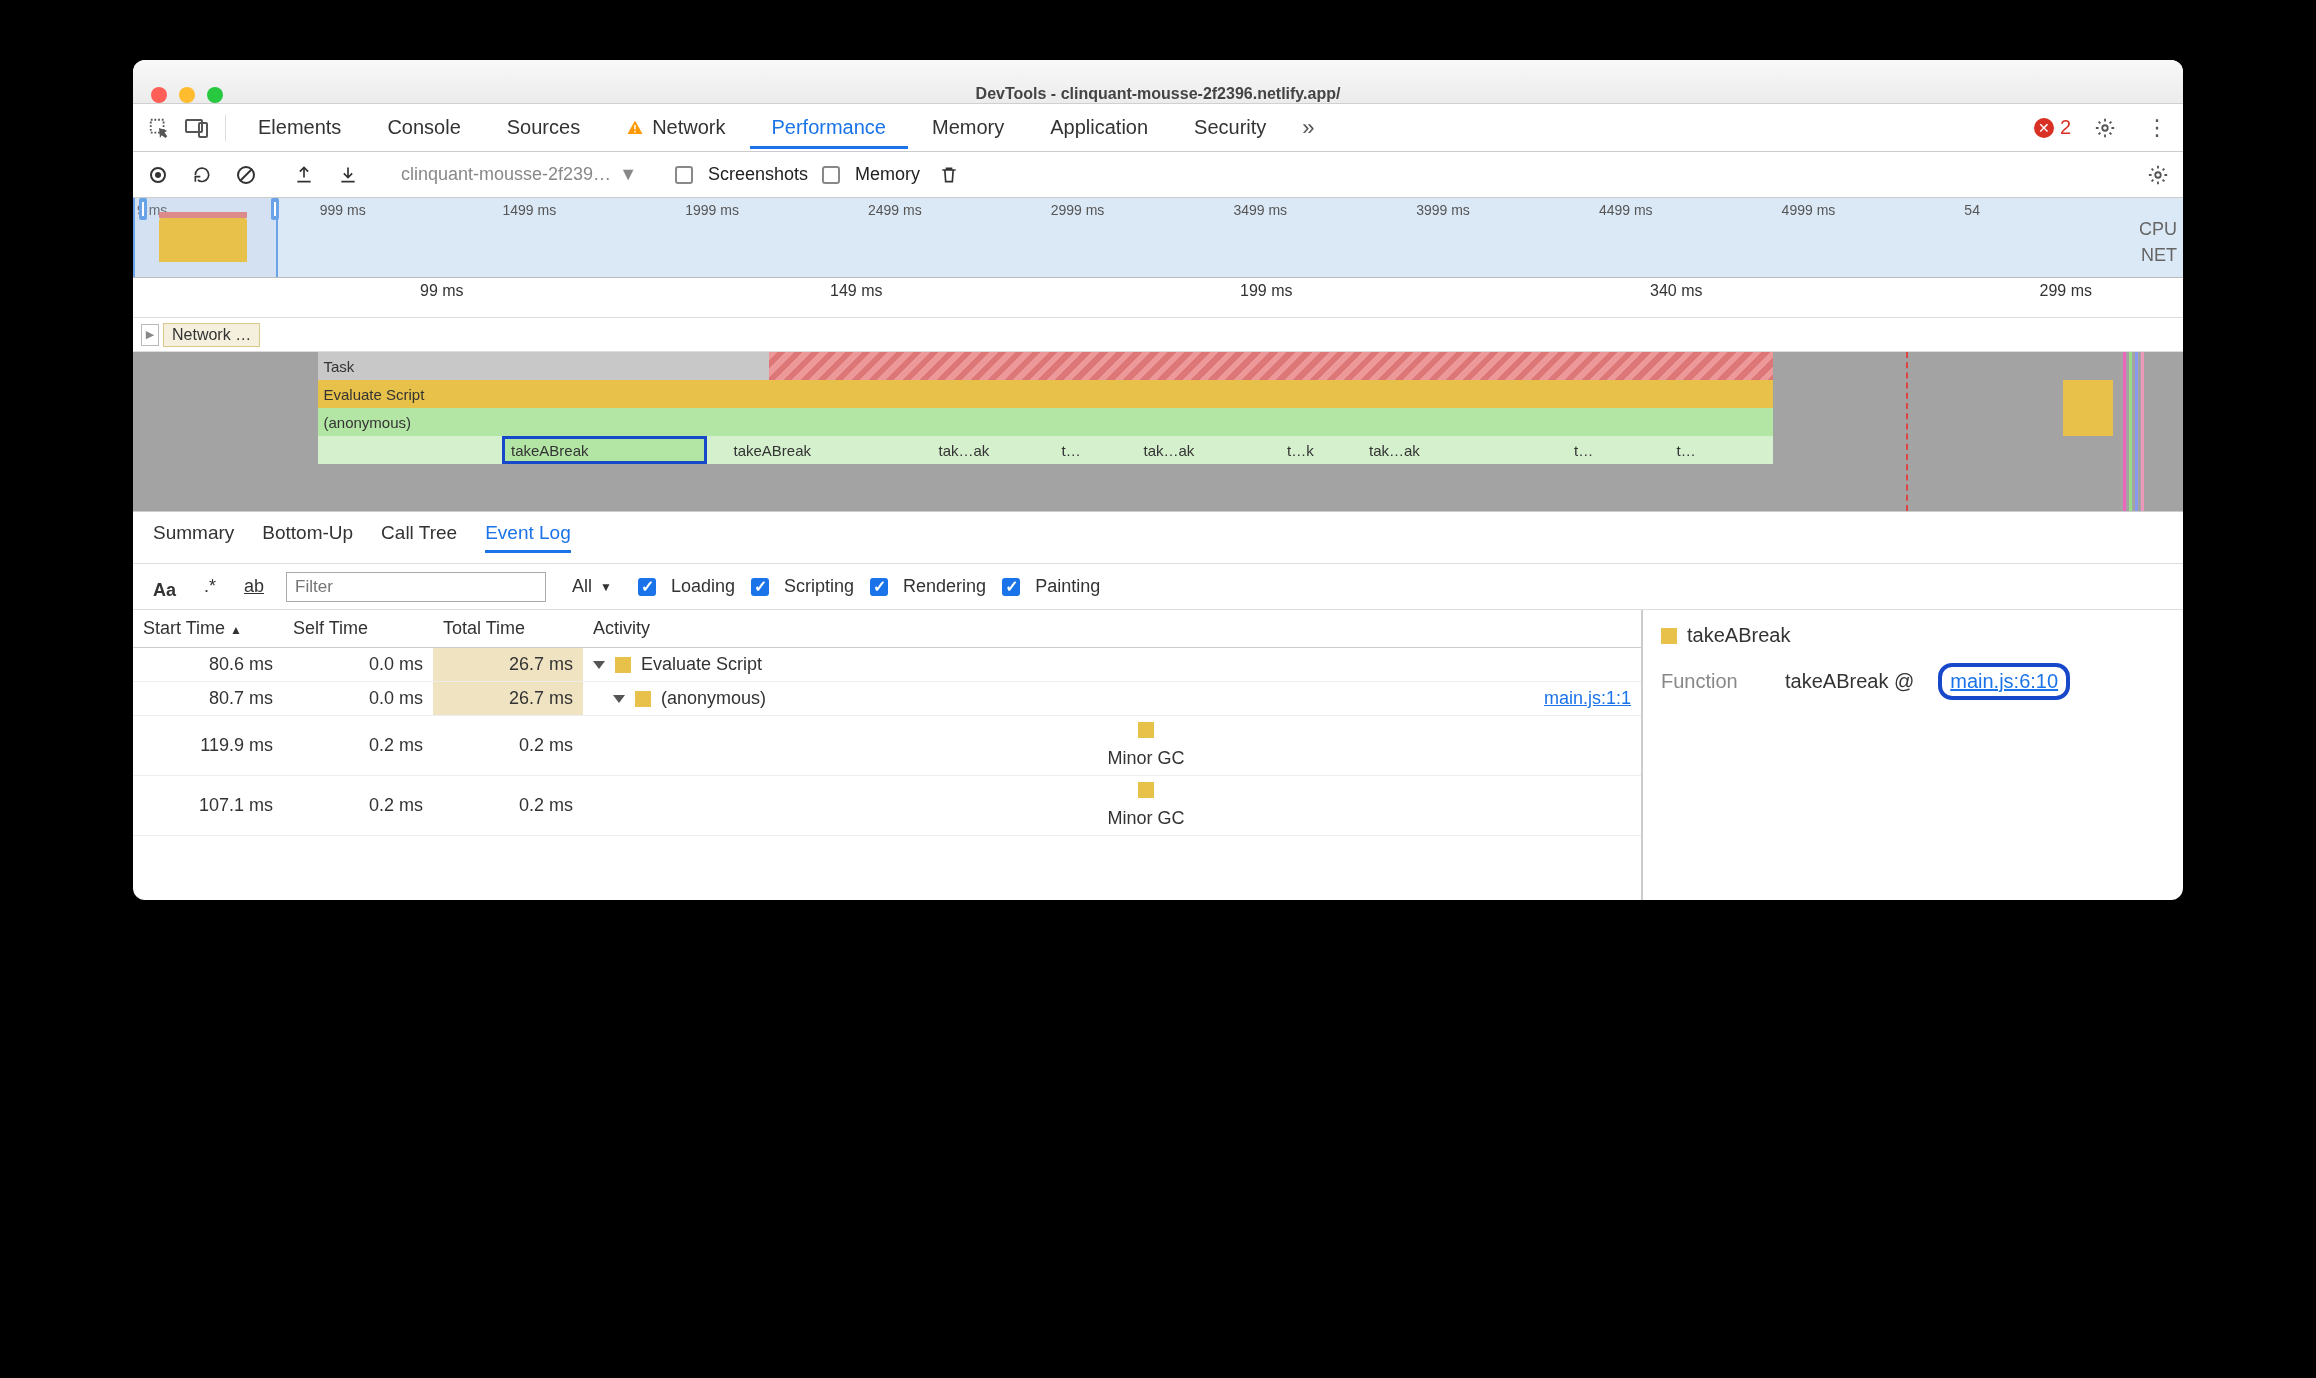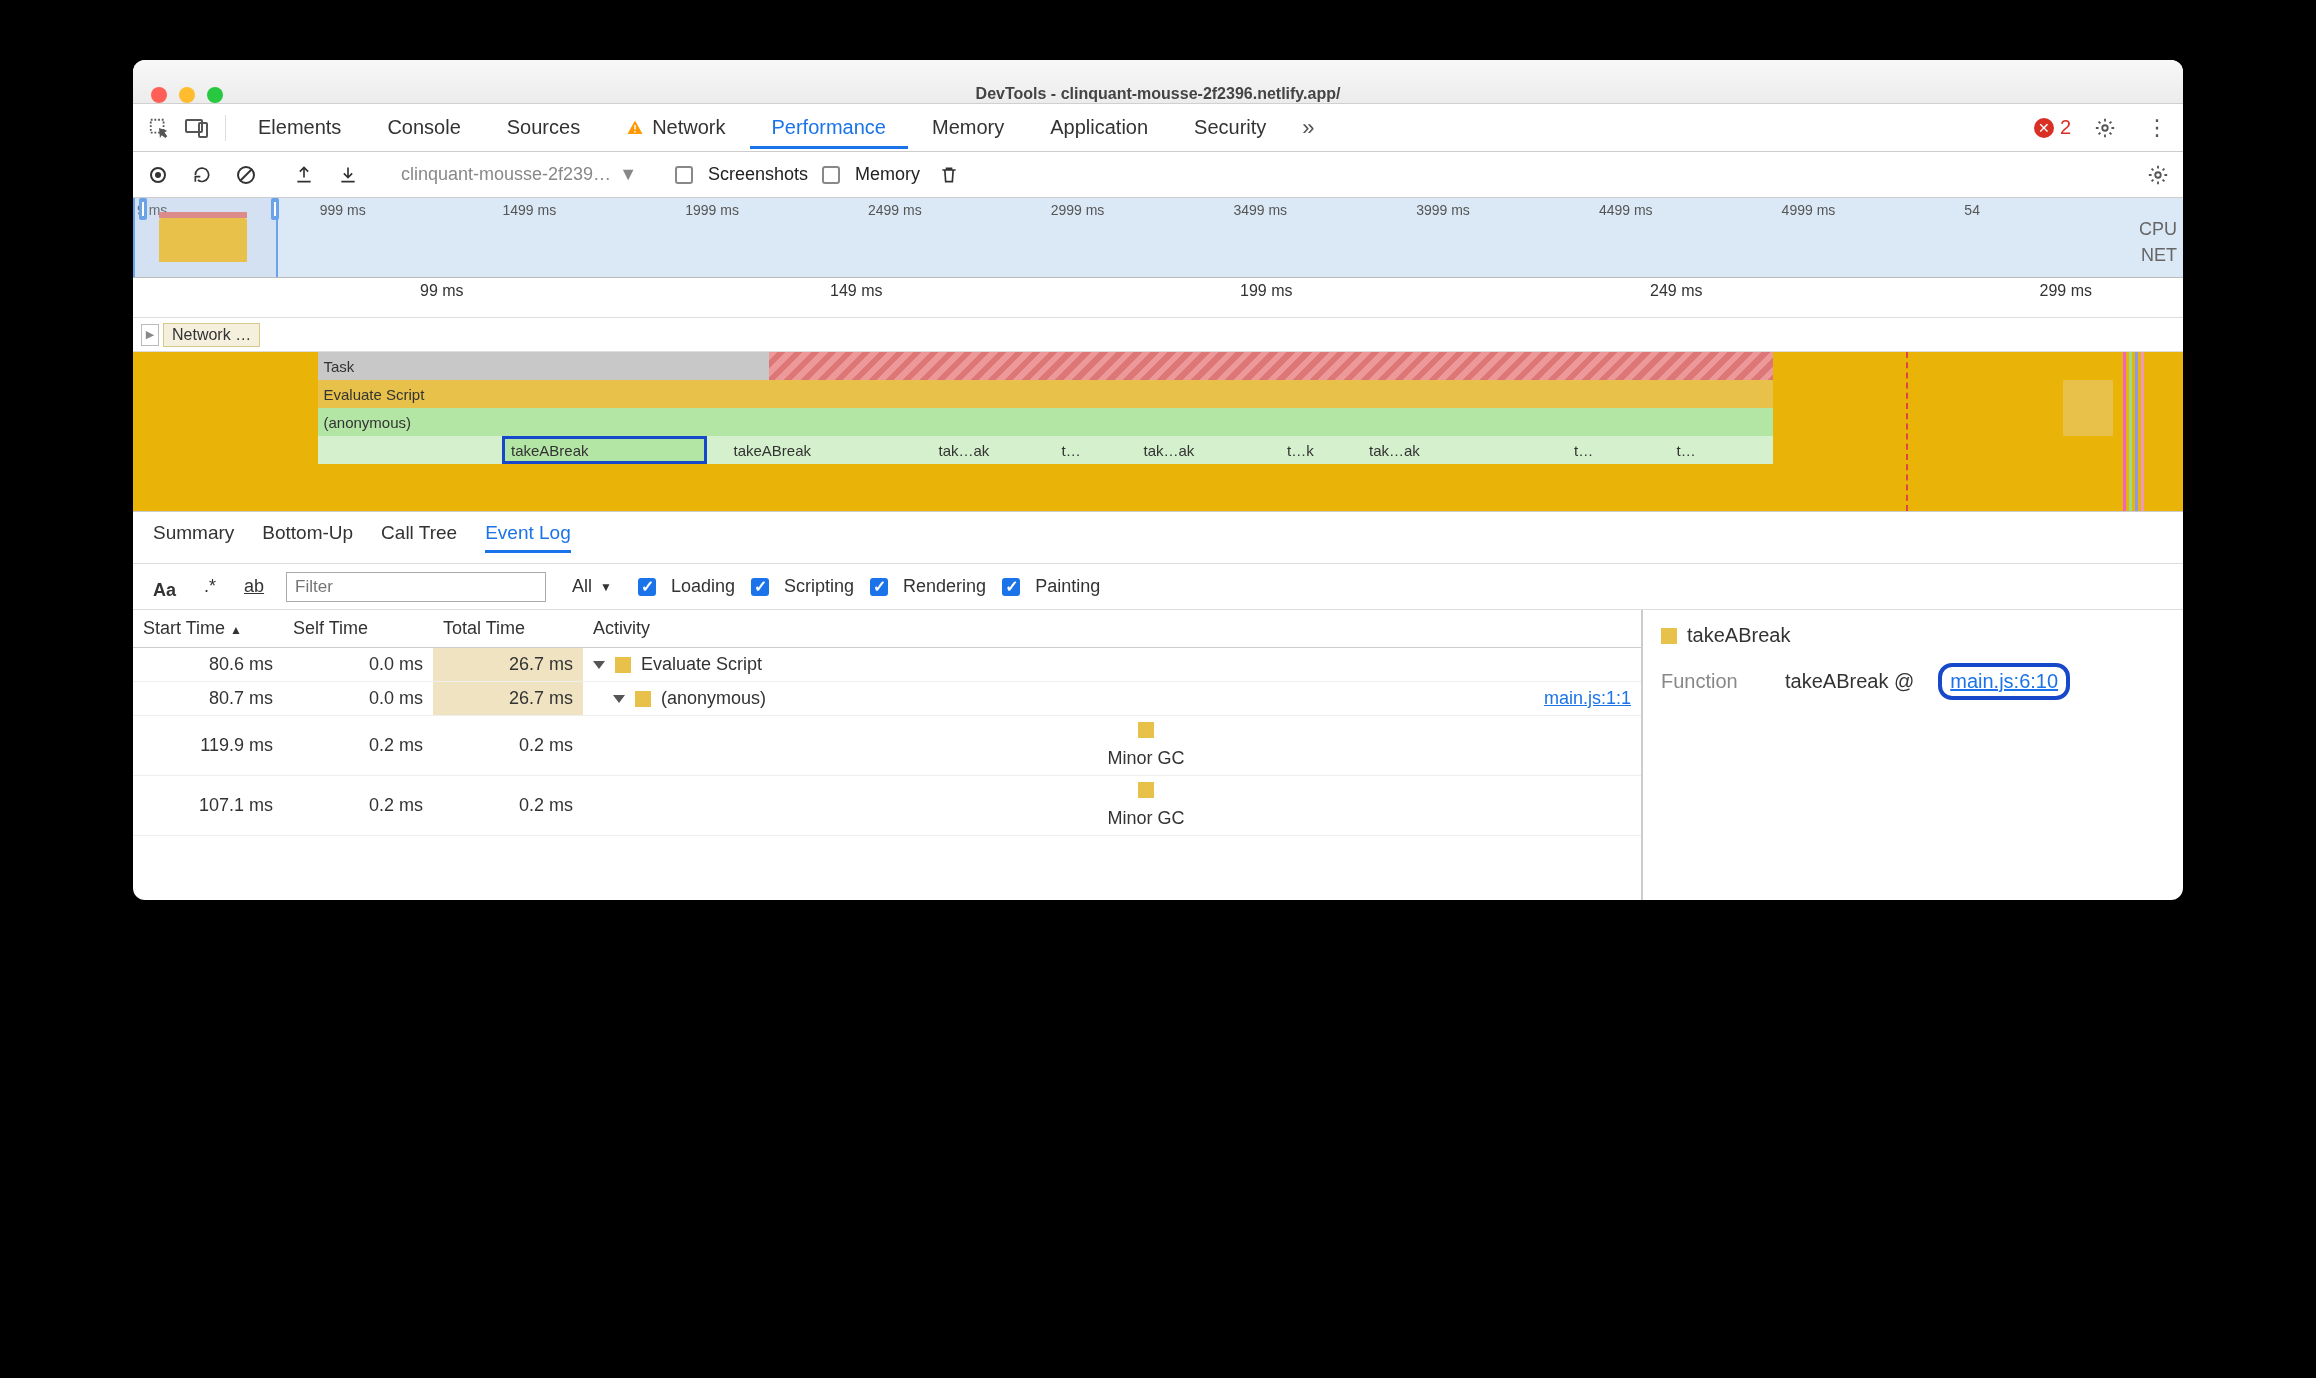--- a/index.html
+++ b/index.html
@@ -71,21 +71,21 @@
   .overview .handle.l{left:6px;} .overview .handle.r{left:138px;}
   .overview .flameov { position:absolute; left:26px; top:20px; width:88px; height:44px; background:#e8c14a; border-radius:3px 3px 0 0;}
   .overview .redov { position:absolute; left:26px; top:14px; width:88px; height:6px; background:#dd8a8a;}
   
   .detail-head { height:40px; position:relative; border-bottom:1px solid #ddd; background:#fff;}
   .detail-head .dtick{position:absolute; top:4px; font-size:16px; color:#333;}
   .network-row { height:34px; border-bottom:1px solid #ddd; display:flex; align-items:center;}
   .network-row .grip{width:18px;height:22px;border:1px solid #bbb;margin:0 4px 0 8px;display:flex;align-items:center;justify-content:center;color:#888;font-size:11px;}
   .network-row .nwlabel{background:#f5f0de;border:1px solid #d6c98a;padding:2px 8px;font-size:16px;}
   .main-row { padding:6px 10px; font-size:17px; color:#333; display:flex; align-items:center; gap:6px;}
-  .flamechart { height:160px; position:relative; background:#eab308; border-bottom:1px solid #ccc;}
+  .flamechart { height:160px; position:relative; background:#a3a3a3; border-bottom:1px solid #ccc;}
   .fc-row{position:absolute;left:0;right:0;height:28px;}
   .fc-bar{position:absolute;height:100%;font-size:15px;color:#333;display:flex;align-items:center;padding:0 6px;overflow:hidden;white-space:nowrap;}
   .fc-bar.gray{background:#c8c8c8;}
   .fc-bar.red{background:repeating-linear-gradient(135deg,#e99,#e99 6px,#d77 6px,#d77 12px);}
   .fc-bar.yellow{background:#e8c14a;}
   .fc-bar.green{background:#b3e5a5;}
   .fc-bar.greenlight{background:#d4f0cc;}
   .fc-bar.sel{border:3px solid #1648c9;background:#b3e5a5;}
   .fc-sidebars{position:absolute;right:0;top:0;bottom:0;width:120px;}
   .fc-sidebars .mstripe{position:absolute;top:0;bottom:0;width:3px;}
@@ -262,21 +262,21 @@
     <div class="handle l"></div>
     <div class="handle r"></div>
     <div class="redov"></div>
     <div class="flameov"></div>
   </div>
 
   <div class="detail-head">
     <div class="dtick" style="left:14%">99 ms</div>
     <div class="dtick" style="left:34%">149 ms</div>
     <div class="dtick" style="left:54%">199 ms</div>
-    <div class="dtick" style="left:74%">249 ms</div>
+    <div class="dtick" style="left:74%">340 ms</div>
     <div class="dtick" style="left:93%">299 ms</div>
   </div>
 
   <div class="network-row">
     <div class="grip">▶</div>
     <div class="nwlabel">Network …</div>
   </div>
 
 
   <div class="flamechart">

